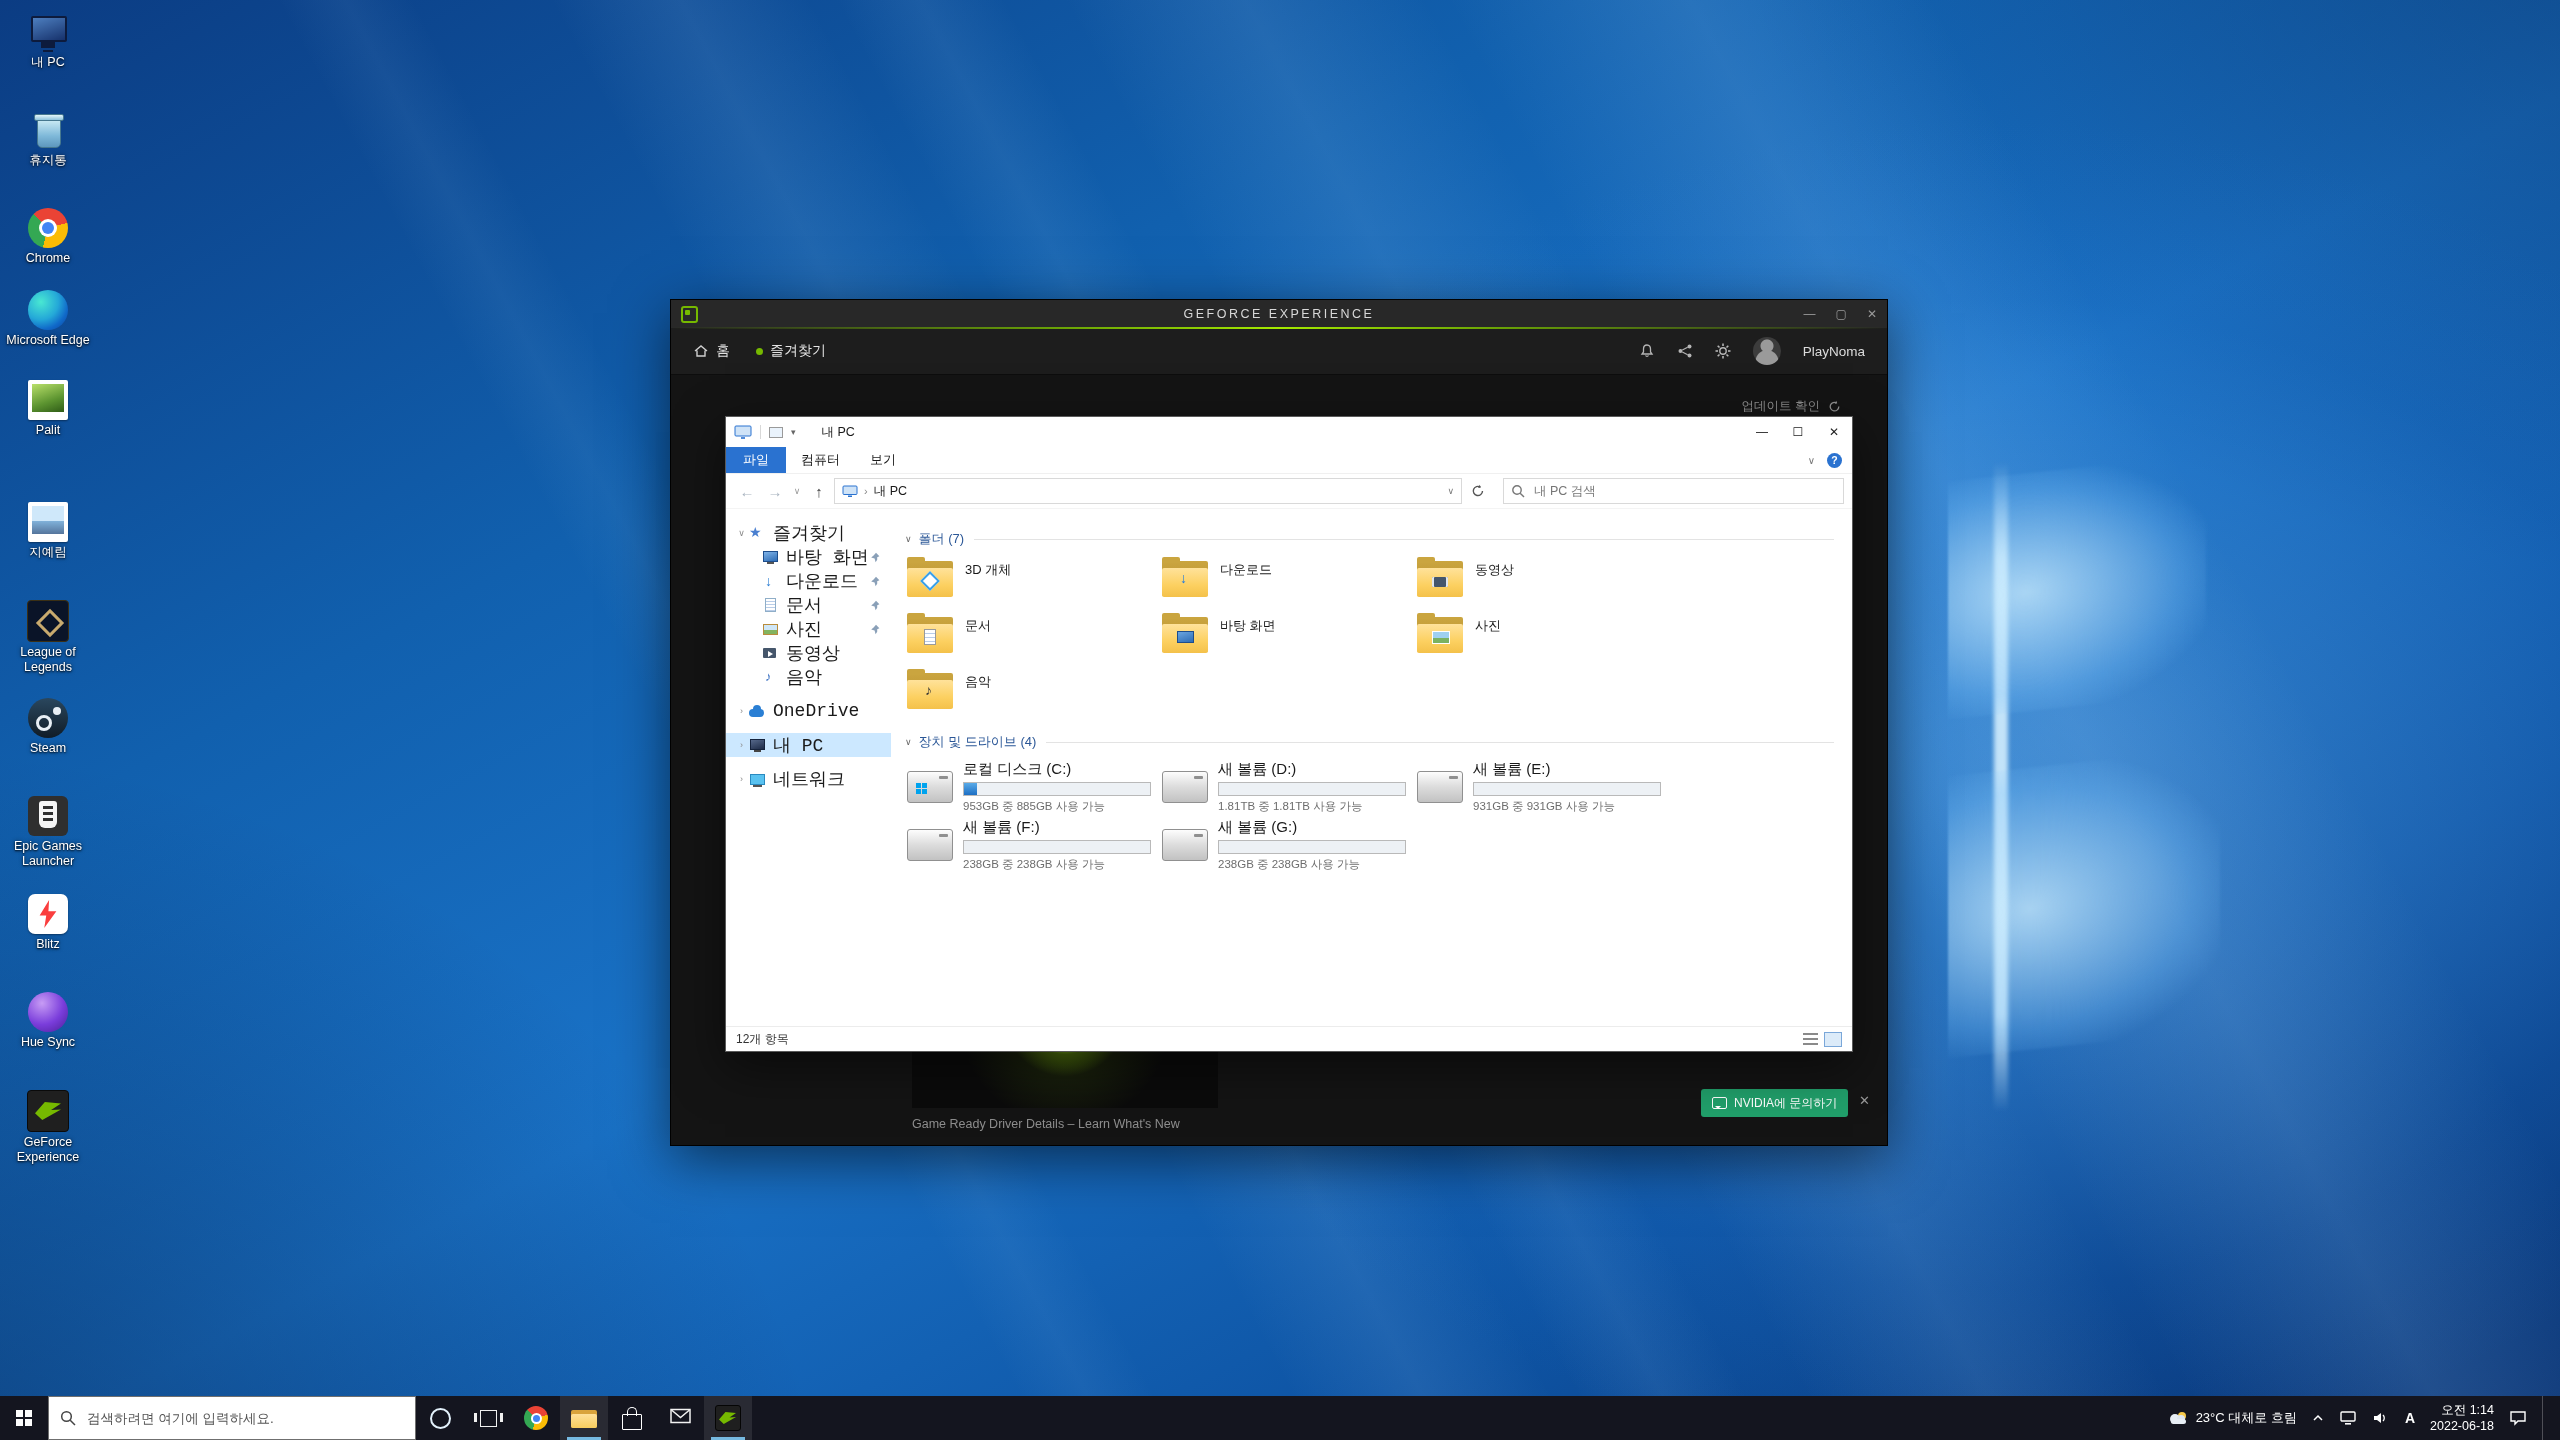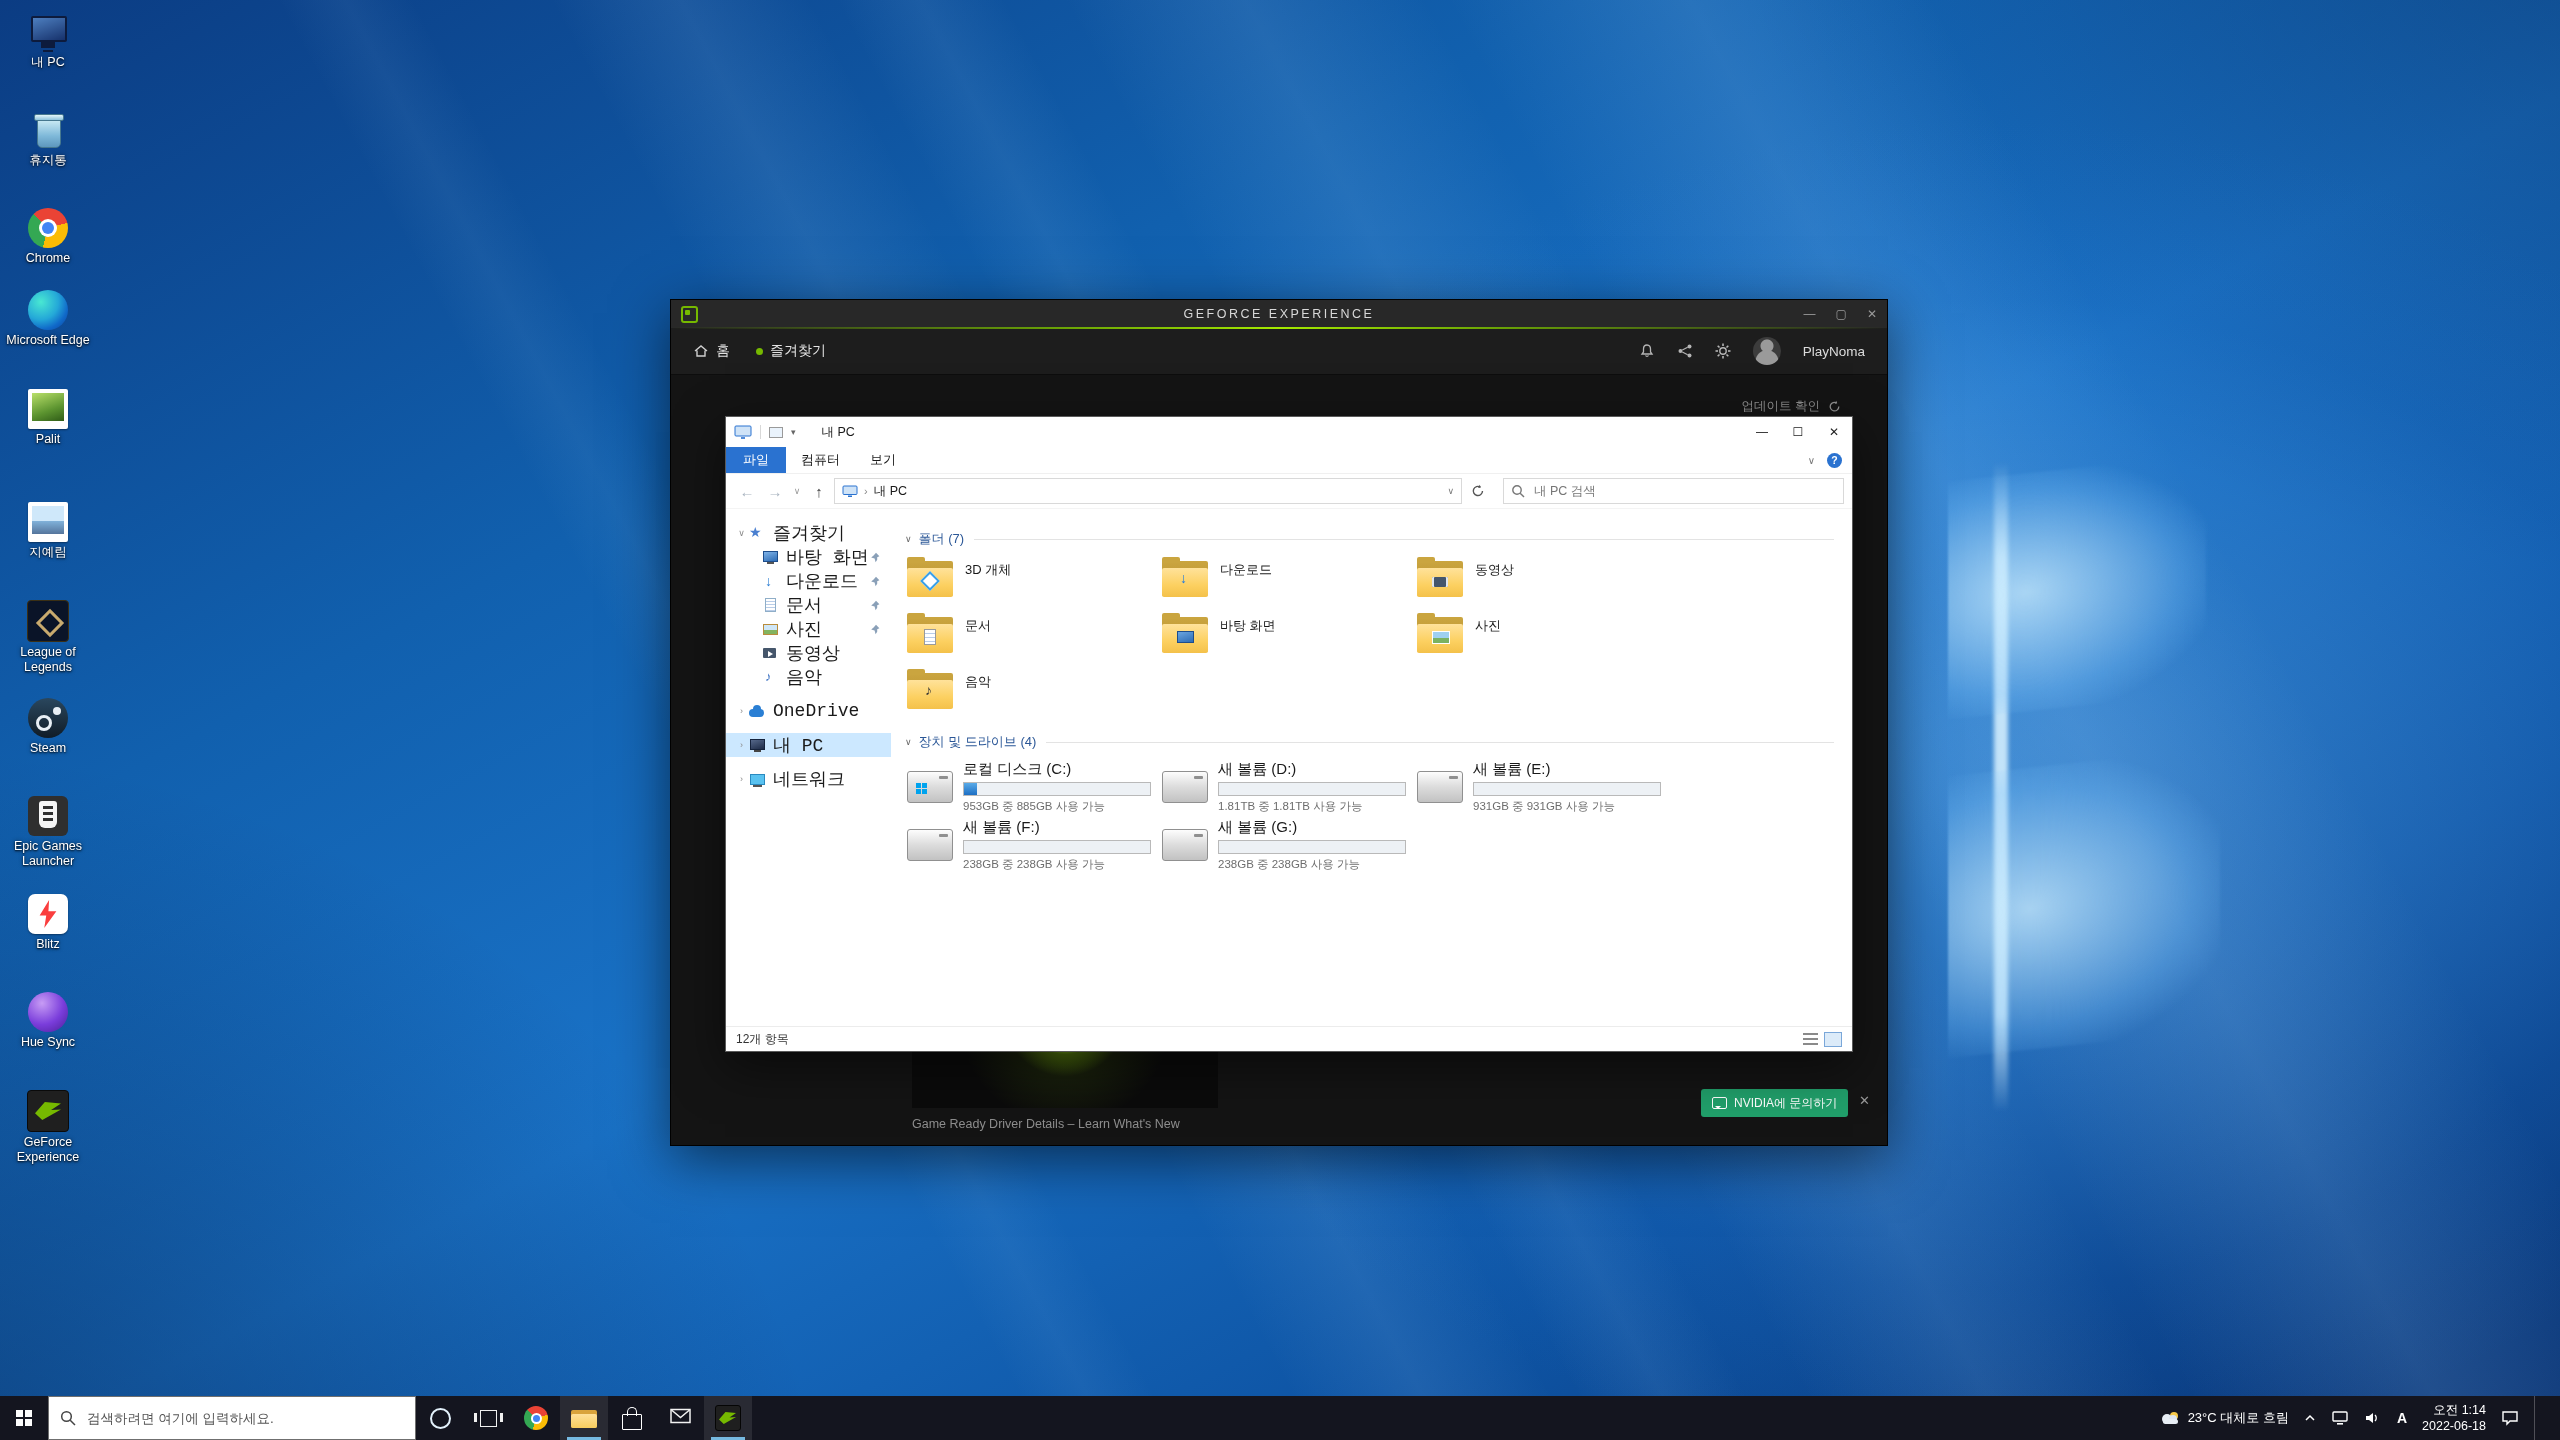--- a/index.html
+++ b/index.html
@@ -234,21 +234,21 @@
   .tb-explorer::before{content:'';position:absolute;left:0;top:2px;width:26px;height:18px;border-radius:2px;background:#d9a33c;}
   .tb-explorer::after{content:'';position:absolute;left:0;top:6px;width:26px;height:14px;border-radius:2px;
     background:linear-gradient(180deg,#ffe09a,#f8cd5e);}
   .tb-store{width:20px;height:23px;position:relative;}
   .tb-store::before{content:'';position:absolute;left:0;bottom:0;width:18px;height:14px;border:1.6px solid #fff;border-radius:1px;}
   .tb-store::after{content:'';position:absolute;left:5px;top:0;width:8px;height:8px;border:1.6px solid #fff;border-bottom:0;
     border-radius:5px 5px 0 0;}
   .tb-geforce{width:24px;height:24px;background:#1f1f1f;border-radius:3px;position:relative;border:1px solid #050505;}
   .tb-geforce::before{content:'';position:absolute;left:3px;top:6px;width:17px;height:12px;background:#76b900;
     clip-path:polygon(0 62%,38% 0,100% 8%,62% 45%,100% 42%,28% 100%);}
-  .tb-tray{margin-left:auto;display:flex;align-items:center;gap:15px;padding-right:20px;}
+  .tb-tray{margin-left:auto;display:flex;align-items:center;gap:15px;padding-right:12px;}
   .tray-item{display:flex;align-items:center;gap:7px;font-size:13px;cursor:pointer;}
   .ime{font-size:14px;font-weight:bold;}
   .clock{text-align:right;font-size:12.5px;line-height:1.3;cursor:pointer;}
   .show-desk{width:5px;height:100%;border-left:1px solid rgba(255,255,255,.25);cursor:pointer;}
 </style>
 </head>
 <body>
 
 <div class="screen">
 
@@ -273,21 +273,21 @@
         <div class="dlabel">휴지통</div>
       </div>
       <div class="dicon" style="top: 208px;">
         <div class="dart art-chrome"></div>
         <div class="dlabel">Chrome</div>
       </div>
       <div class="dicon" style="top: 290px;">
         <div class="dart art-edge"></div>
         <div class="dlabel">Microsoft Edge</div>
       </div>
-      <div class="dicon" style="top: 389px; align-items: center;">
+      <div class="dicon" style="top: 380px; align-items: center;">
         <div class="dart art-palit"></div>
         <div class="dlabel">Palit</div>
       </div>
       <div class="dicon" style="top: 502px;">
         <div class="dart art-photo"></div>
         <div class="dlabel">지예림</div>
       </div>
       <div class="dicon" style="top: 600px;">
         <div class="dart art-lol"></div>
         <div class="dlabel">League of Legends</div>

